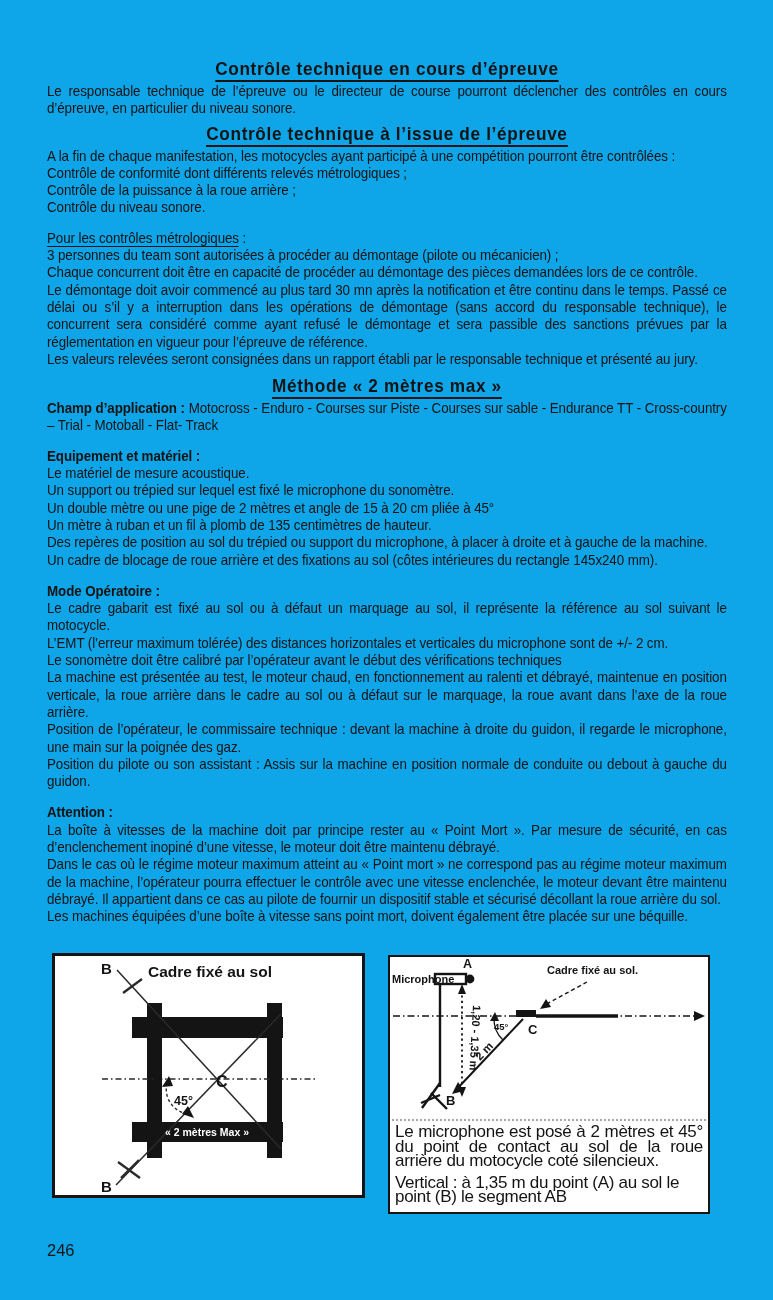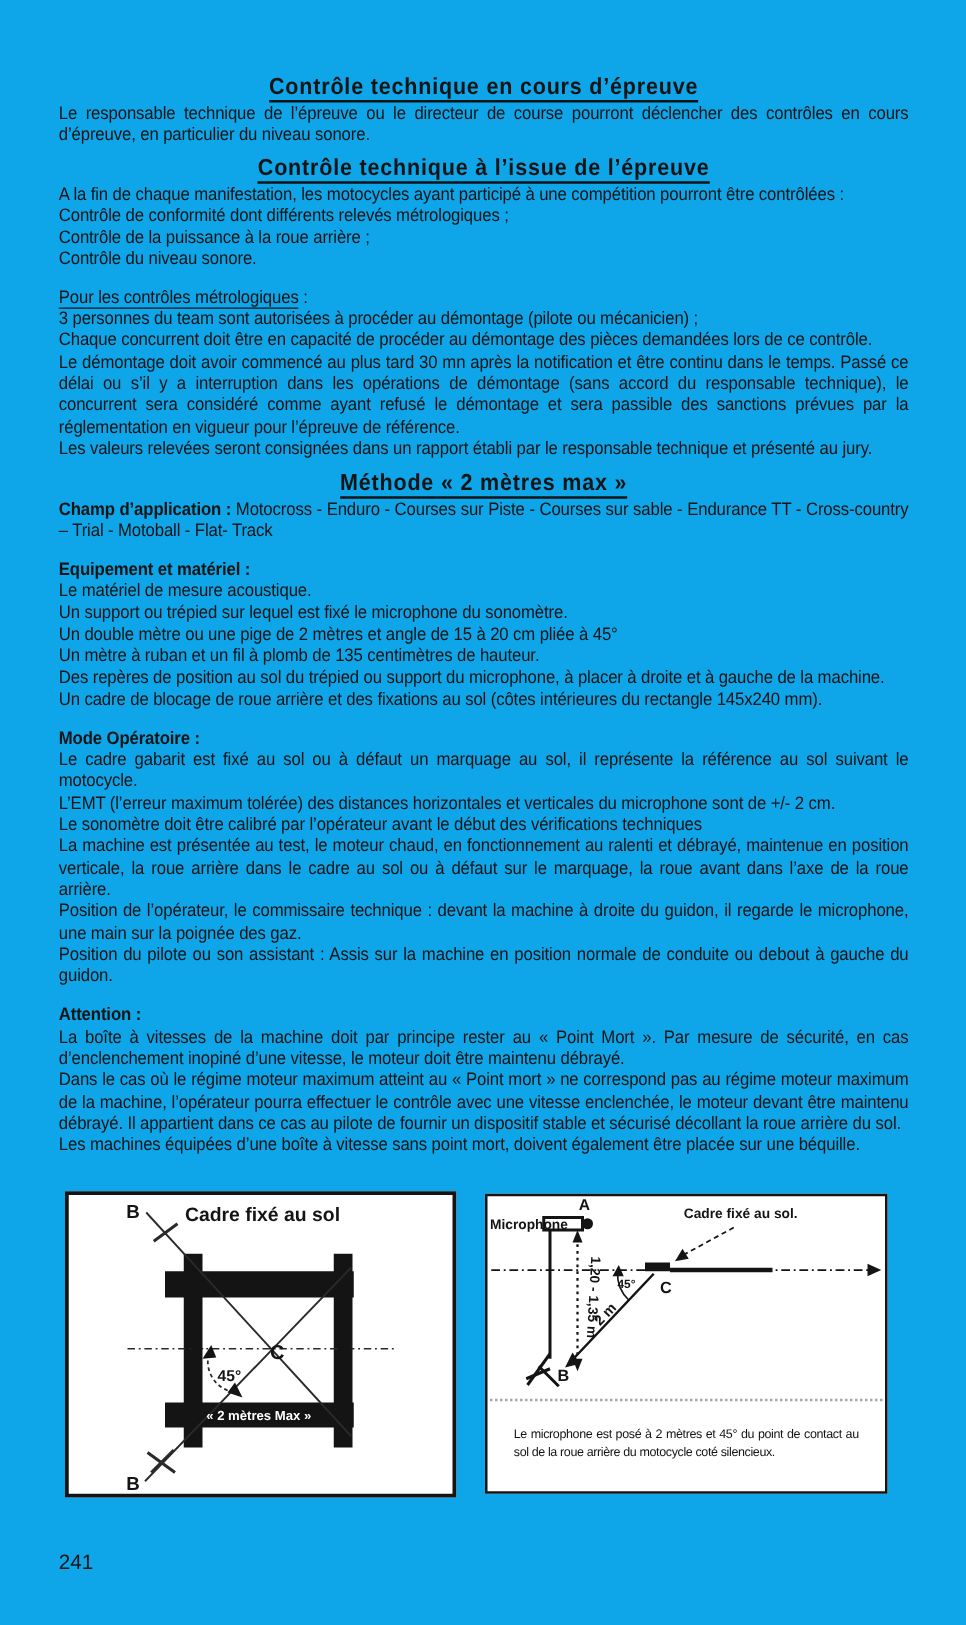--- a/index.html
+++ b/index.html
@@ -19,21 +19,21 @@
   .mt13{margin-top:13px;}
   .mt14{margin-top:14px;}
   
   .figrow-left{position:absolute;left:52px;top:953px;width:307px;height:239px;
                border:3px solid #141414;background:#fff;}
   .figrow-right{position:absolute;left:388px;top:955px;width:318px;
                 border:2.5px solid #141414;background:#fff;}
   svg{display:block;}
   svg text{font-family:"Liberation Sans","DejaVu Sans",sans-serif;}
   .fig-caption{border-top:2px dotted #a8a8a8;margin:2px 2px 0 2px;padding:4px 3px 7px 3px;}
-  .cap{font-size:10px;line-height:14.6px;letter-spacing:-0.3px;margin:16px;}
+  .cap{font-size:17px;line-height:14.6px;letter-spacing:-0.3px;margin:0;}
   .cap-group{margin-top:7px;}
   .pagenum{position:absolute;left:47px;top:1241px;font-size:16.5px;letter-spacing:0;}
 </style>
 </head>
 <body>
 
 <div class="page">
 
   <div class="content">
 
@@ -140,19 +140,20 @@
       <text x="56" y="148" font-size="13" font-weight="bold" fill="#141414">B</text>
       <text x="138" y="77" font-size="13" font-weight="bold" fill="#141414">C</text>
       <text x="104" y="73" font-size="9.5" font-weight="bold" fill="#141414">45°</text>
       <text x="83" y="48" transform="rotate(93 83 48)" font-size="11" font-weight="bold" fill="#141414">1,20 - 1,35 m</text>
       <text x="90" y="104" transform="rotate(-46 90 104)" font-size="11.5" font-weight="bold" fill="#141414">2 m</text>
       <text x="157" y="17" font-size="11" font-weight="bold" fill="#141414">Cadre fixé au sol.</text>
     </svg>
     <div class="fig-caption">
       <p class="cap just">Le microphone est posé à 2 mètres et 45° du point de contact au sol de la roue arrière du motocycle coté silencieux.</p>
       <div class="cap-group">
+        <p class="cap">Vertical : à 1,35 m du point (A) au sol le point (B) le segment AB</p>
       </div>
     </div>
   </div>
 
-  <div class="pagenum">241</div>
+  <div class="pagenum">246</div>
 
 </div>
 
 </body></html>

